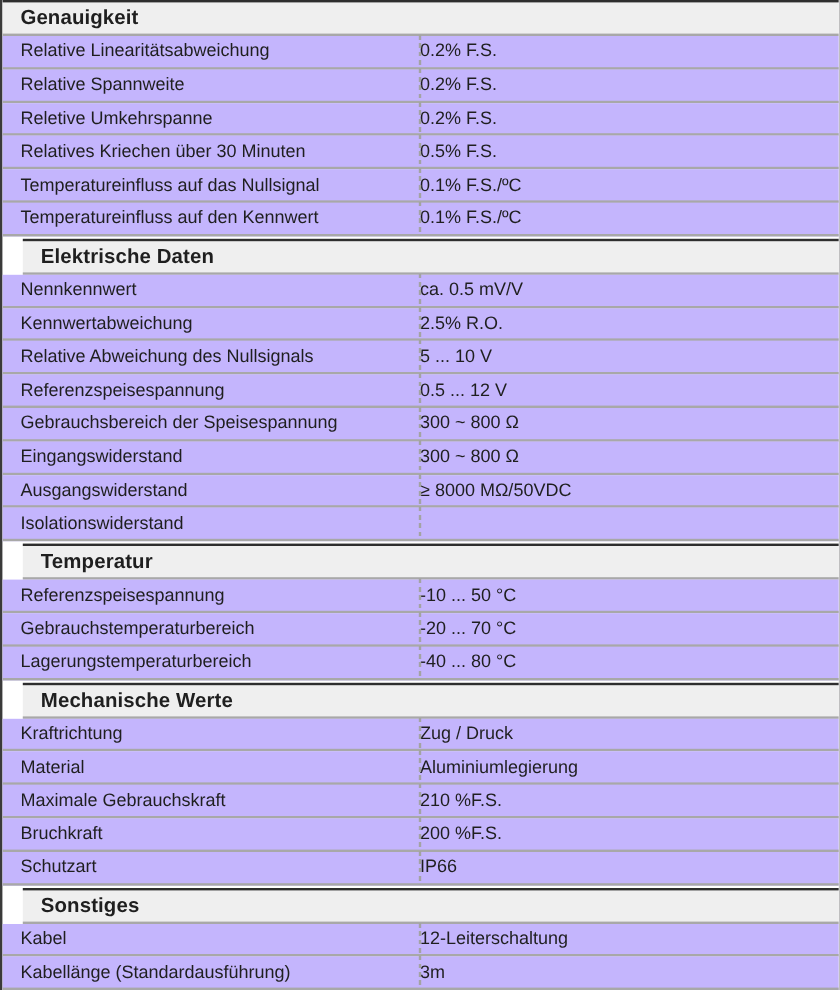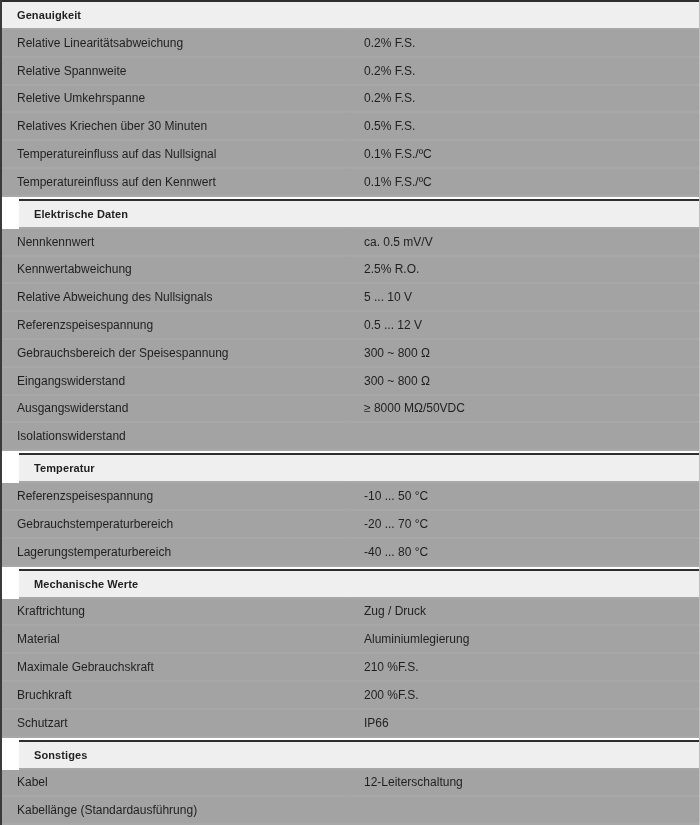--- a/index.html
+++ b/index.html
@@ -35,36 +35,35 @@
     border-bottom: 2px solid #a8a8a8;
     display: flex;
     align-items: center;
     padding-left: 15px;
   }
   .section-header:not(:first-child) {
     margin-top: 2px; 
     margin-left: 17px;
   }
   .section-title {
-    font-size: 11px;
+    font-size: 17px;
     font-weight: bold;
     letter-spacing: 0.1px;
   }
   .spec-row {
     box-sizing: border-box;
     flex: 0 0 auto;
     height: 27.8px;
     border-bottom: 2px solid #a8a8a8;
     display: grid;
     grid-template-columns: 348px 1fr;
     align-items: center;
     position: relative;
-    font-size: 12px;
-    background: #a3a3a3;
-    gap: 14px;
+    font-size: 15px;
+    background: #c4b5fd;
   }
   .spec-row .label {
     padding-left: 15px;
     white-space: nowrap;
     overflow: hidden;
   }
   .spec-row .value {
     white-space: nowrap;
   }
   .col-divider {
@@ -238,15 +237,16 @@
   </div>
 
   <div class="spec-row">
     <div class="label">Kabel</div>
     <div class="value">12-Leiterschaltung</div>
     <span class="col-divider"></span>
   </div>
 
   <div class="spec-row">
     <div class="label">Kabellänge (Standardausführung)</div>
+    <div class="value">3m</div>
     <span class="col-divider"></span>
   </div>
 </div>
 
 </body></html>

